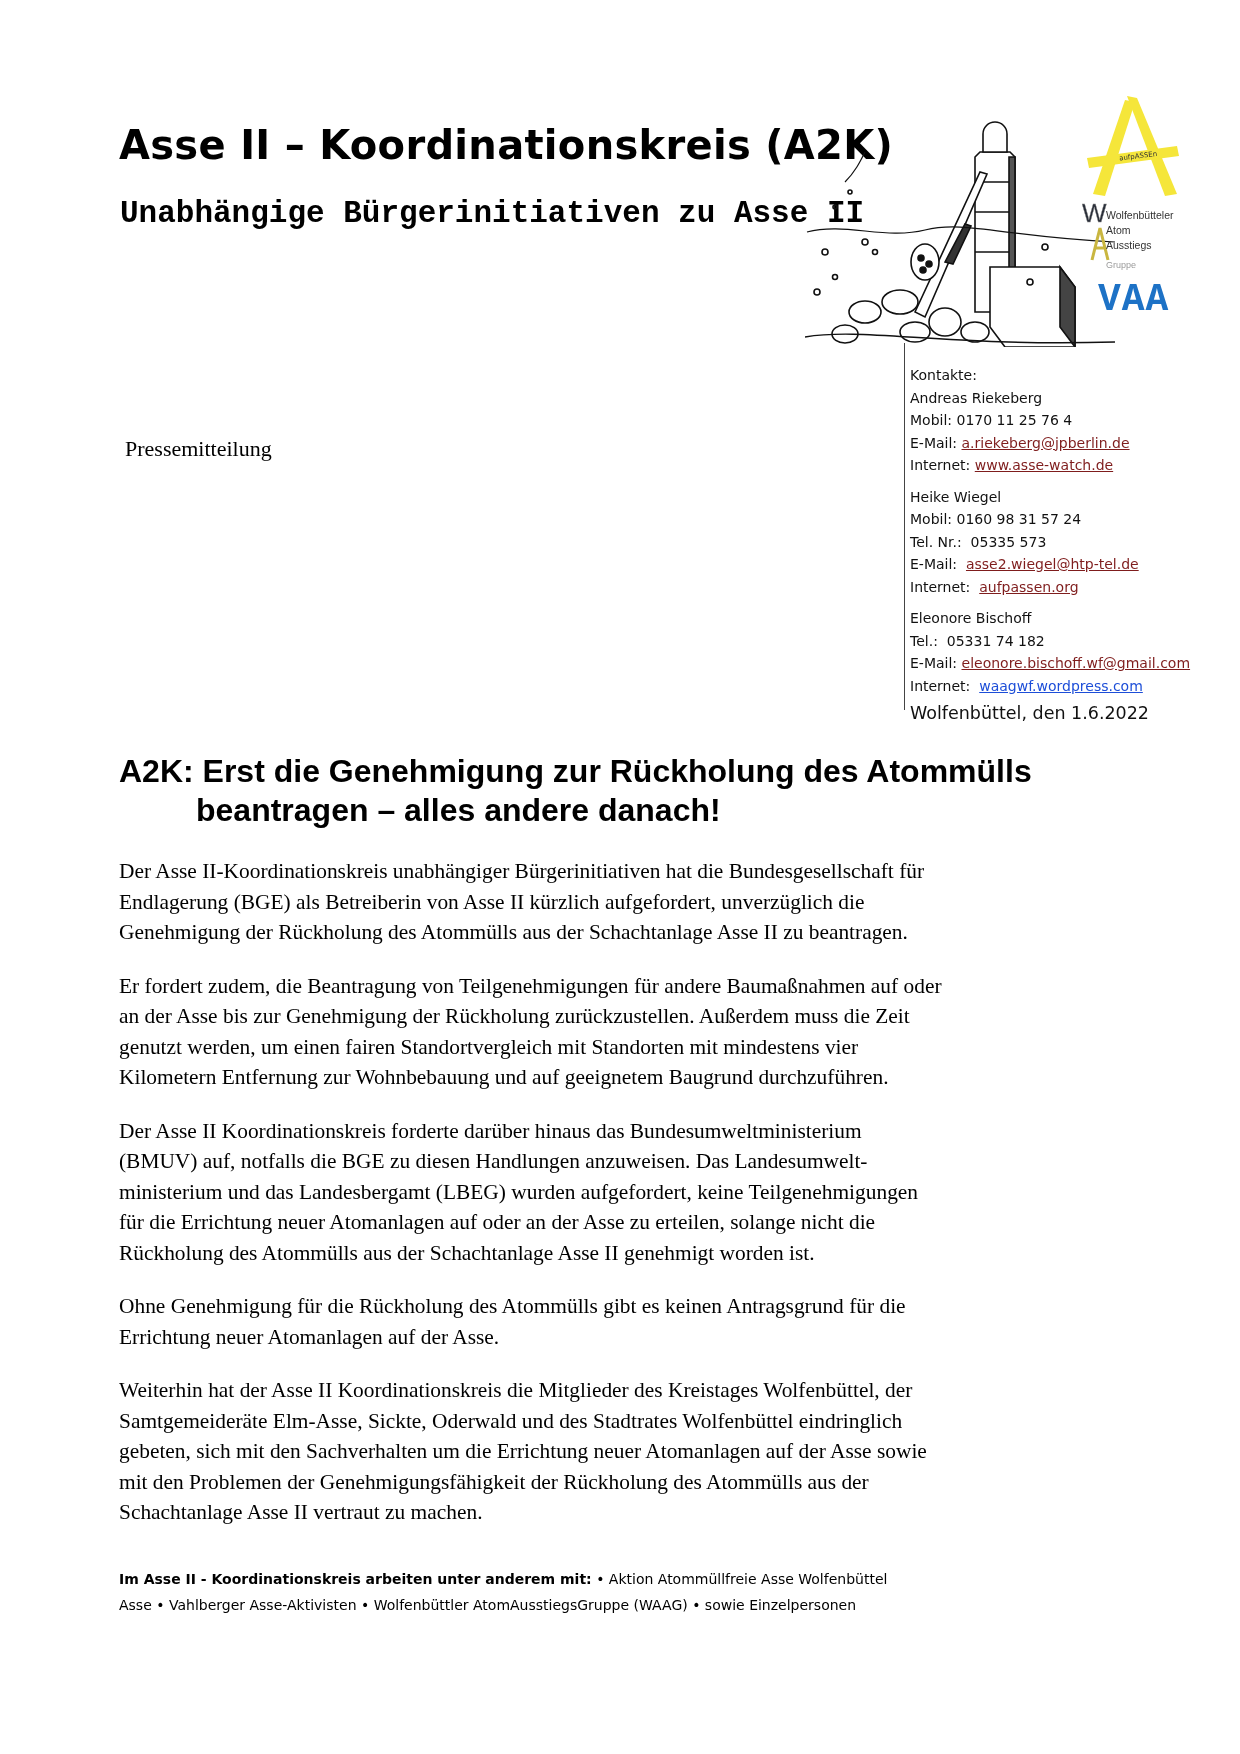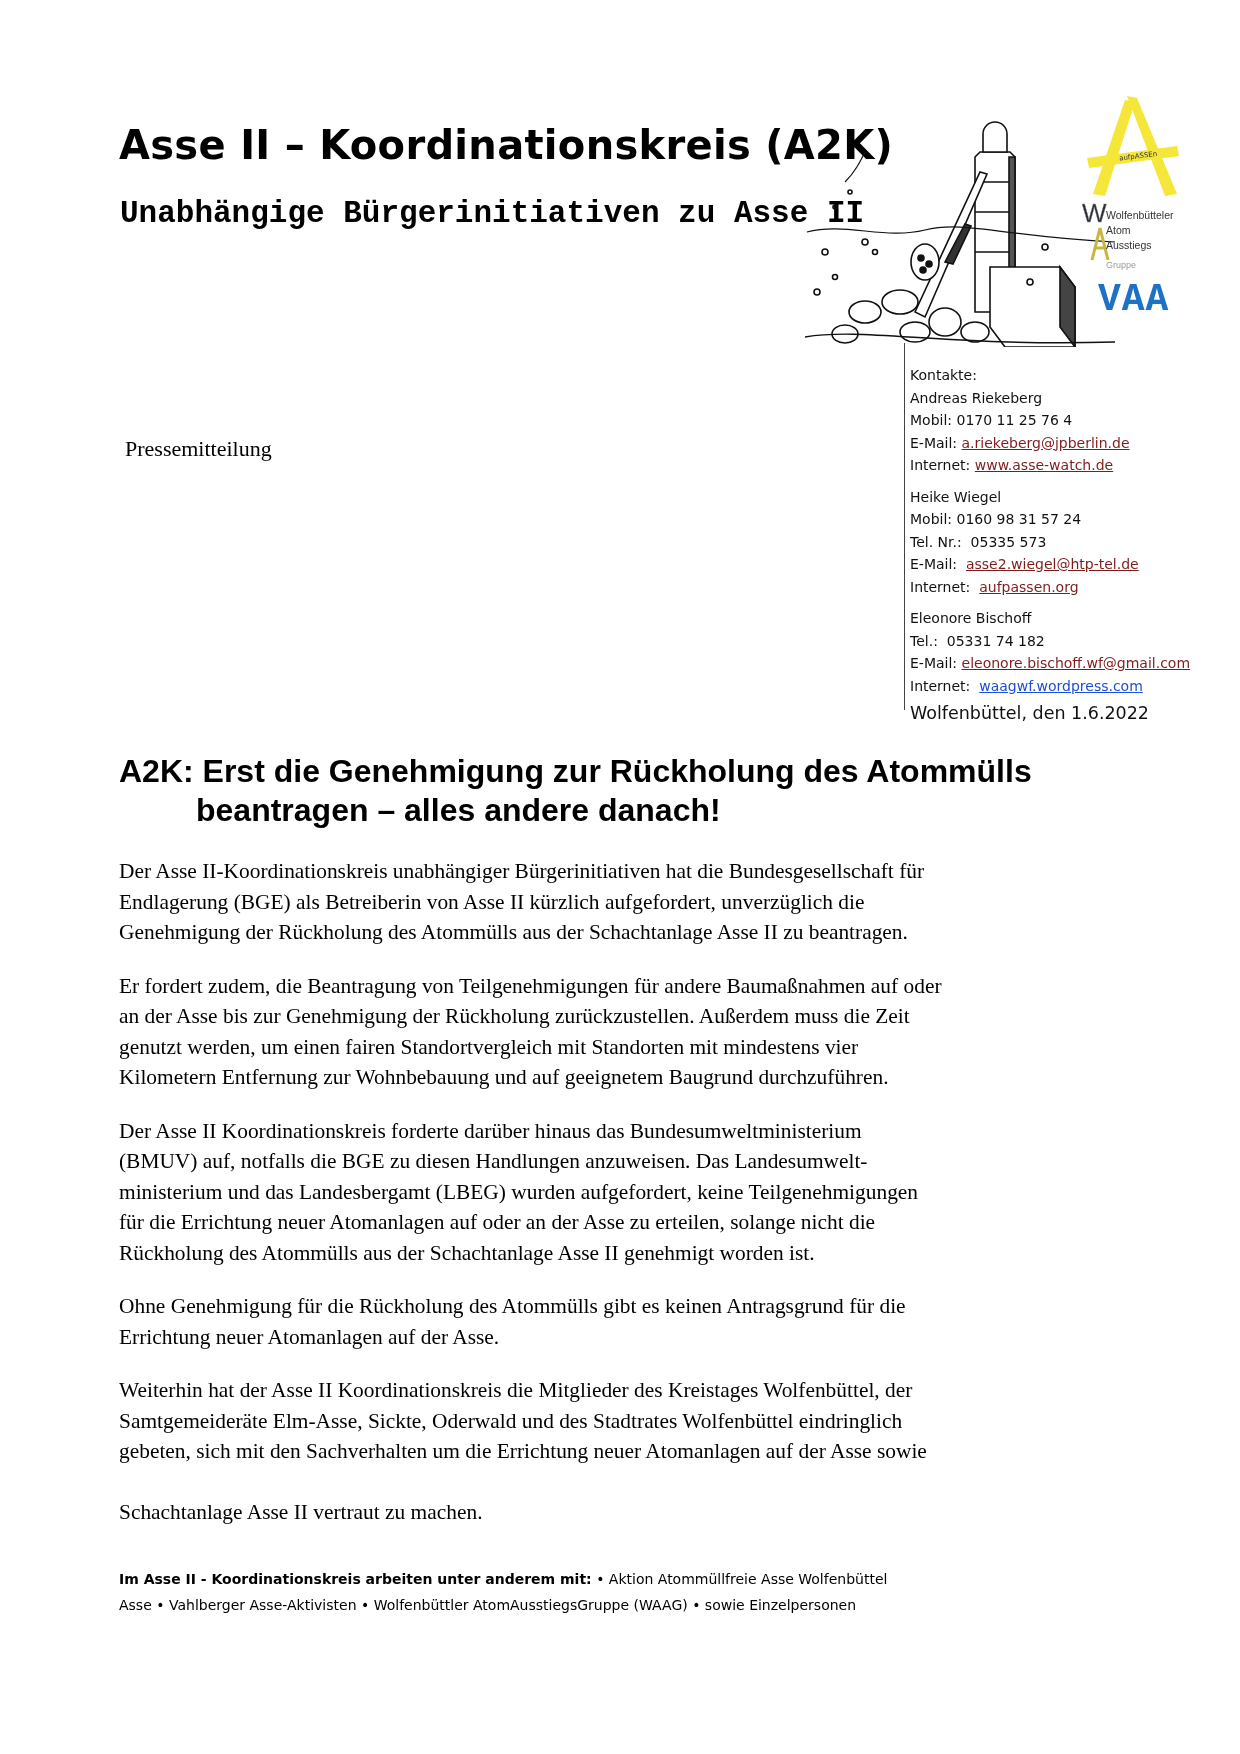--- a/index.html
+++ b/index.html
@@ -183,21 +183,21 @@
     <span>Rückholung des Atommülls aus der Schachtanlage Asse II genehmigt worden ist.</span>
   </p>
   <p>
     <span>Ohne Genehmigung für die Rückholung des Atommülls gibt es keinen Antragsgrund für die</span><br>
     <span>Errichtung neuer Atomanlagen auf der Asse.</span>
   </p>
   <p>
     <span>Weiterhin hat der Asse II Koordinationskreis die Mitglieder des Kreistages Wolfenbüttel, der</span><br>
     <span>Samtgemeideräte Elm-Asse, Sickte, Oderwald und des Stadtrates Wolfenbüttel eindringlich</span><br>
     <span>gebeten, sich mit den Sachverhalten um die Errichtung neuer Atomanlagen auf der Asse sowie</span><br>
-    <br>
+    <span>mit den Problemen der Genehmigungsfähigkeit der Rückholung des Atommülls aus der</span><br>
     <span>Schachtanlage Asse II vertraut zu machen.</span>
   </p>
 </div>
 
 <div class="abs footer">
   <div><b>Im Asse II - Koordinationskreis arbeiten unter anderem mit:</b><span> • Aktion Atommüllfreie Asse Wolfenbüttel</span></div>
   <div>Asse • Vahlberger Asse-Aktivisten • Wolfenbüttler AtomAusstiegsGruppe (WAAG) • sowie Einzelpersonen</div>
 </div>
 
 </body></html>

